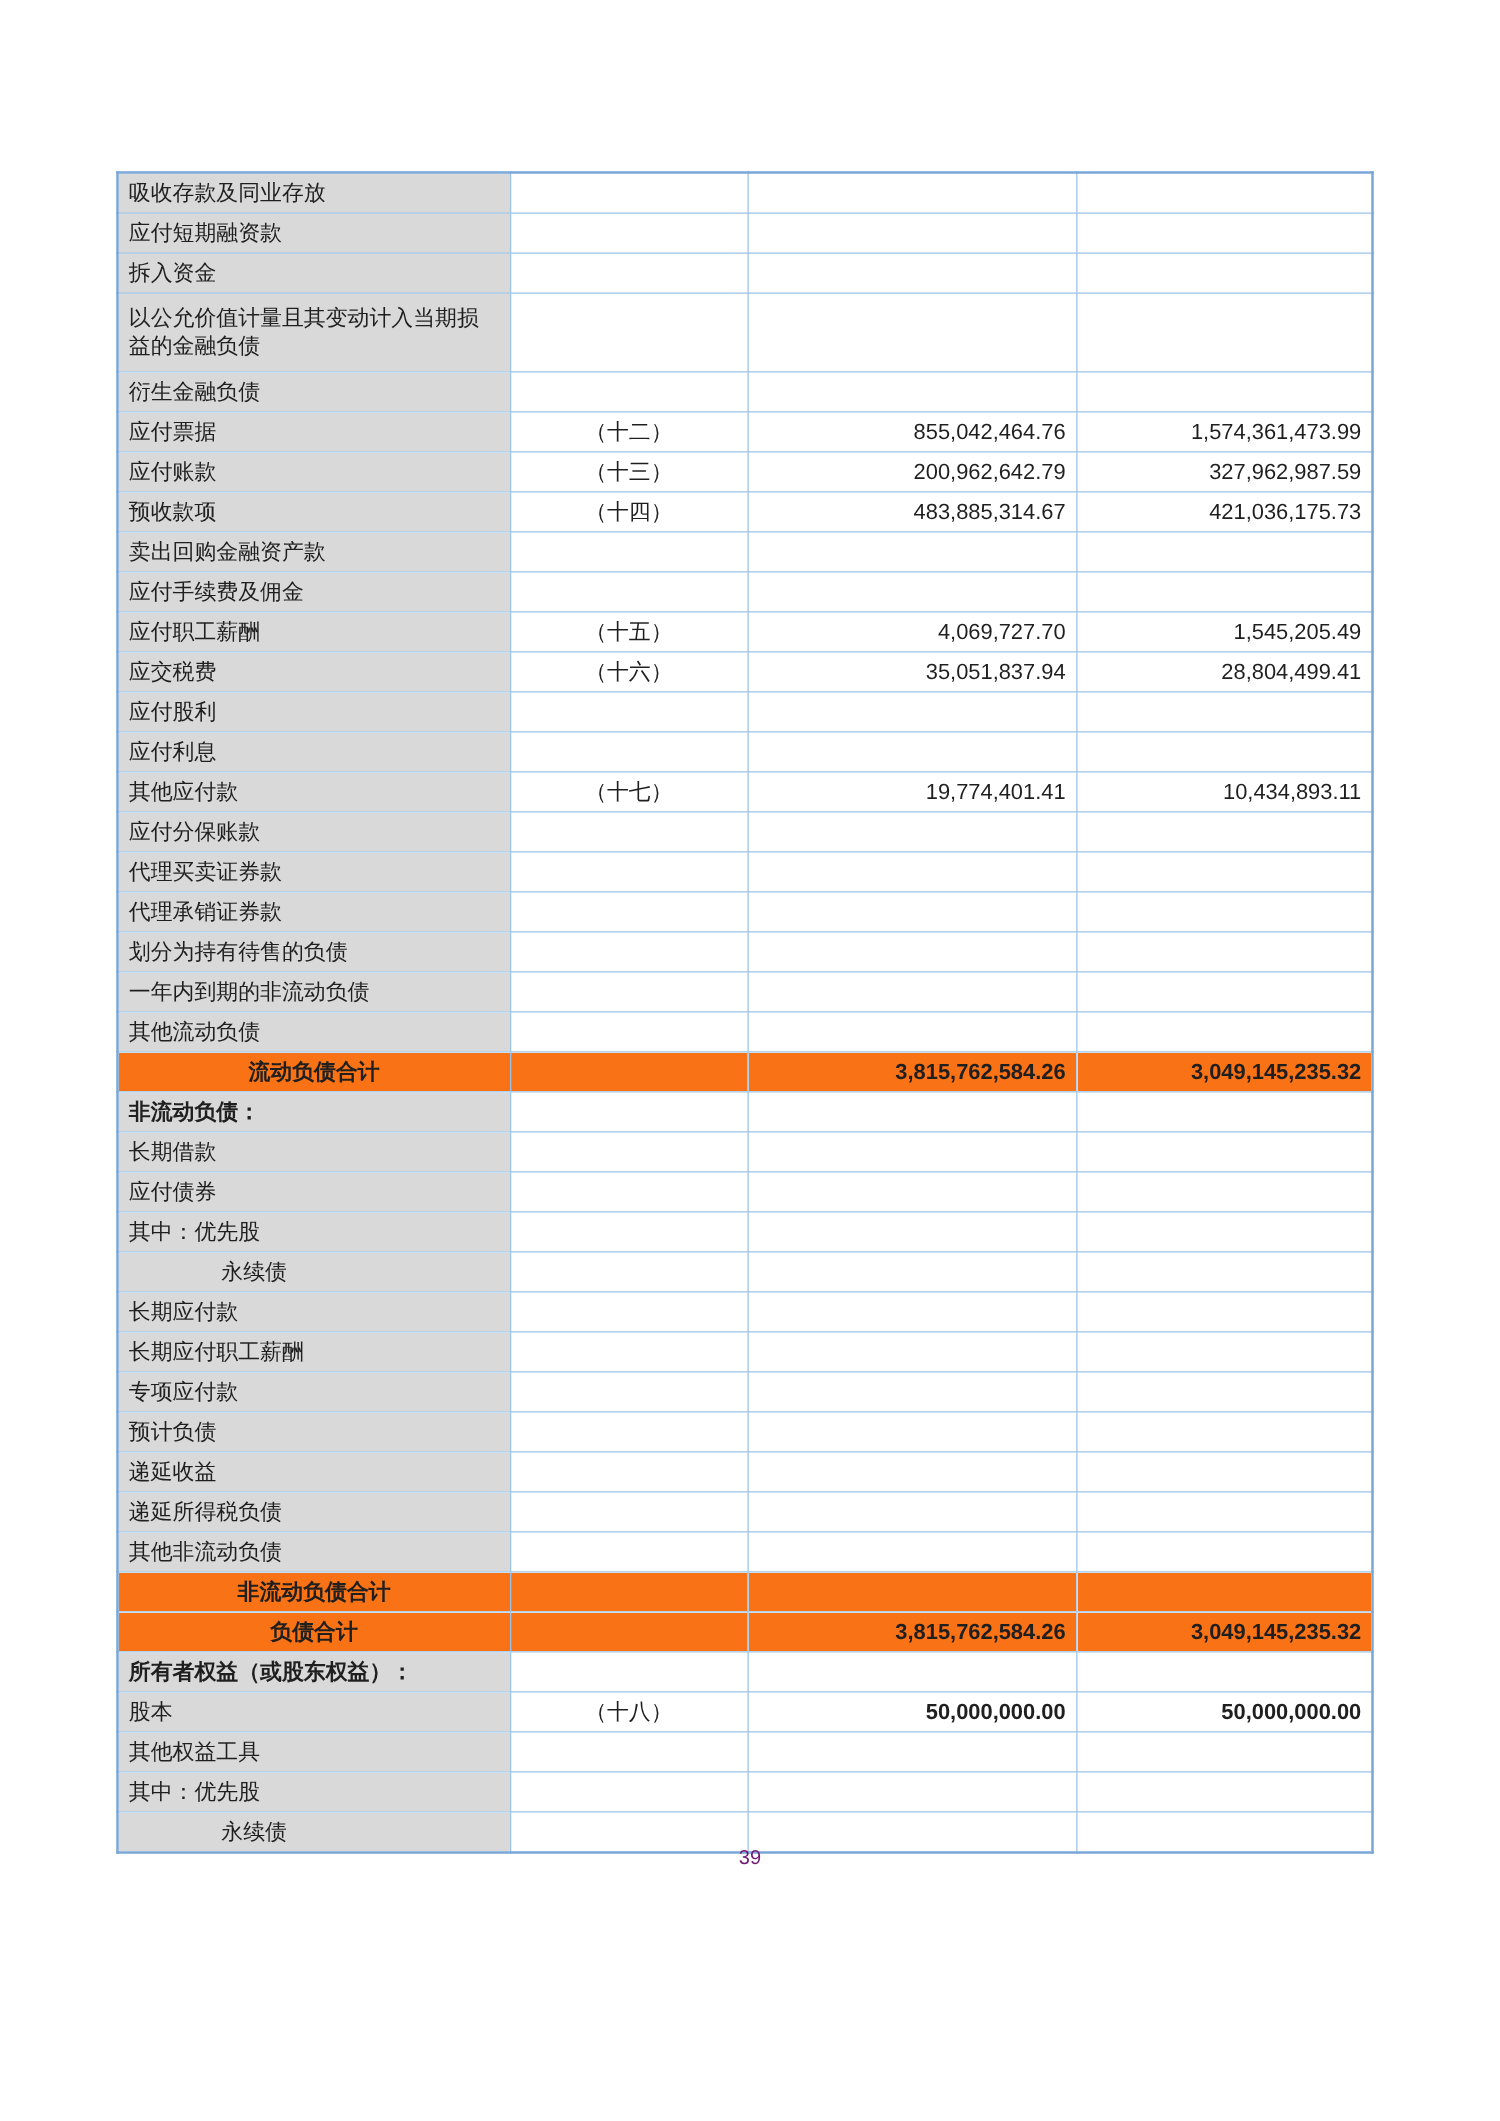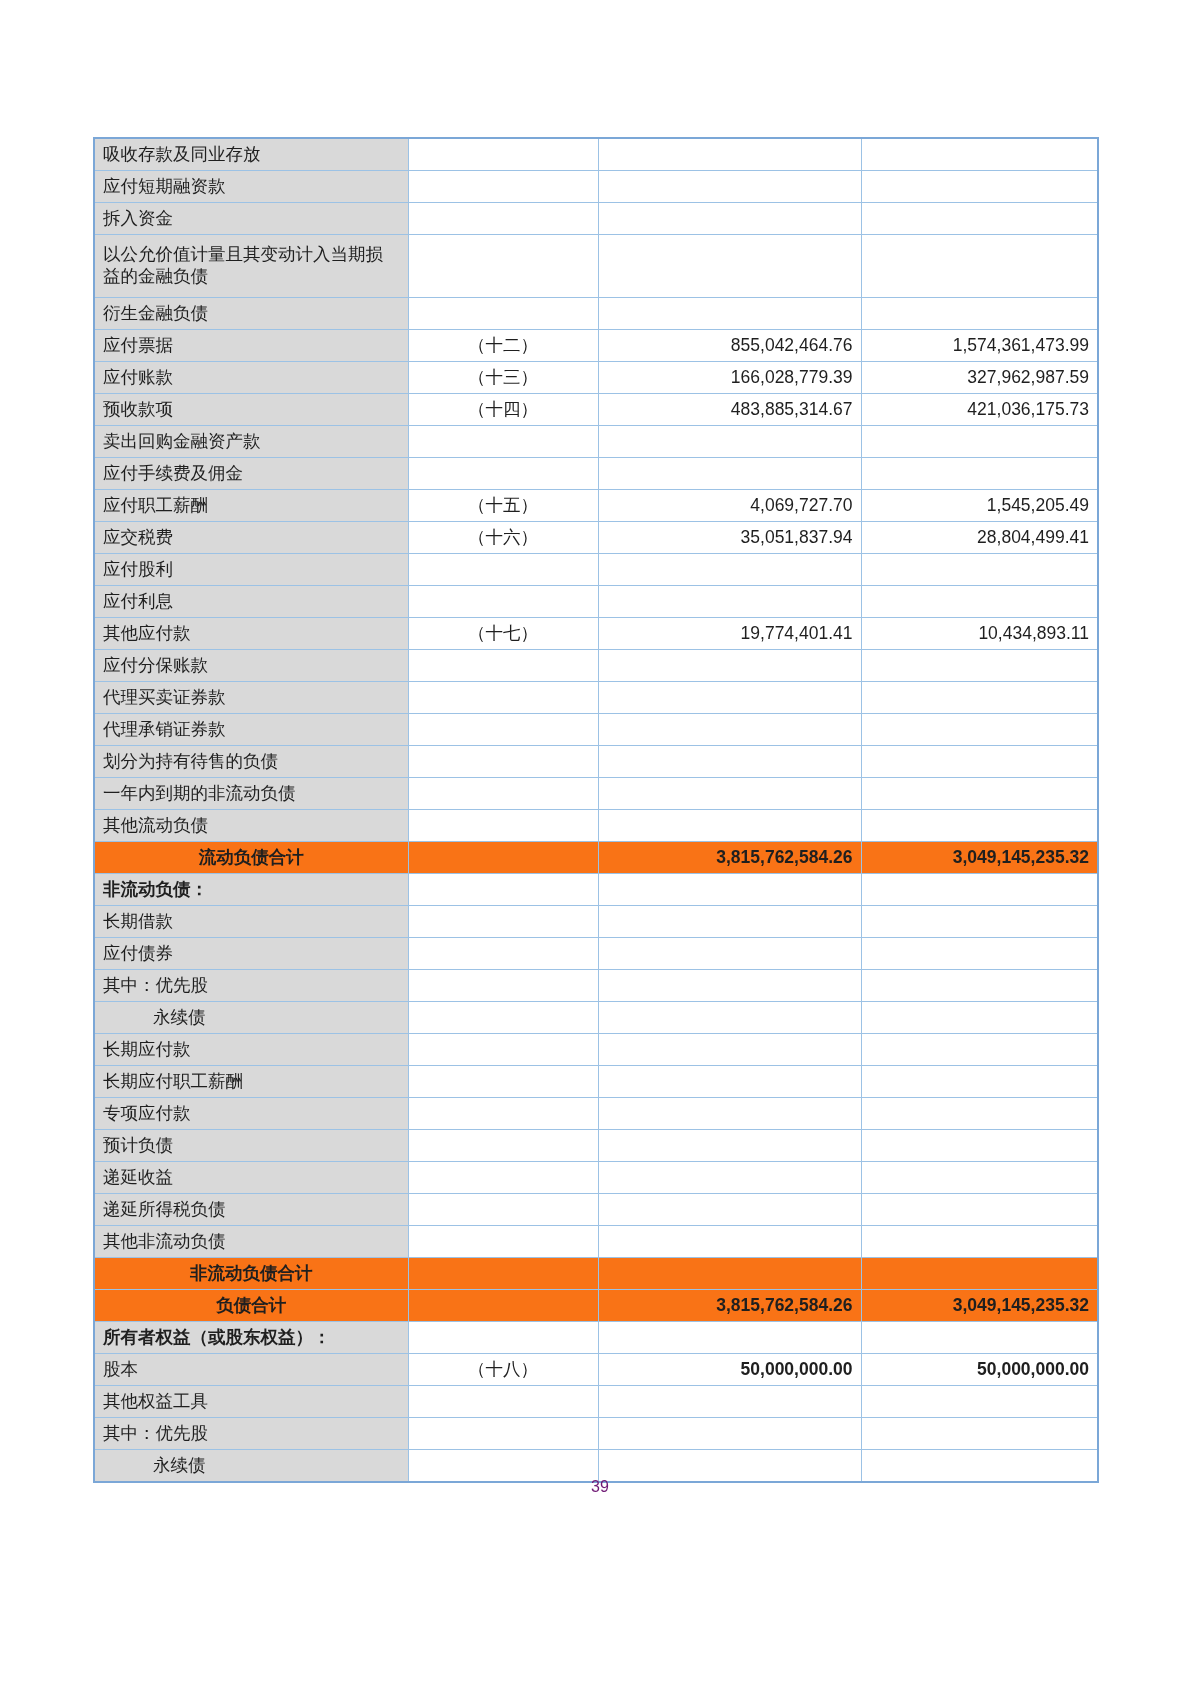--- a/index.html
+++ b/index.html
@@ -59,21 +59,21 @@
     padding-right: 9px;
   }
   tr.r-total td { background: #f97316; }
   tr.r-total td.c-label {
     text-align: center;
     font-weight: bold;
   }
   tr.r-total td.c-num { font-weight: bold; padding-left: 18px; }
   tr.r-section td.c-label { font-weight: bold; }
   tr.r-tall td { height: 56px; }
-  td.c-label.indent { padding-left: 58px; }
+  td.c-label.indent { padding-left: 82px; }
   td.c-num.val-bold { font-weight: bold; }
   .page-number {
     position: absolute;
     left: 0;
     top: 1478px;
     width: 1200px;
     text-align: center;
     font-family: "Liberation Sans", sans-serif;
     font-size: 16px;
     color: #701a75;
@@ -124,21 +124,21 @@
         </tr>
         <tr>
           <td class="c-label">应付票据</td>
           <td class="c-note">（十二）</td>
           <td class="c-num">855,042,464.76</td>
           <td class="c-num">1,574,361,473.99</td>
         </tr>
         <tr>
           <td class="c-label">应付账款</td>
           <td class="c-note">（十三）</td>
-          <td class="c-num">166,028,779.39</td>
+          <td class="c-num">200,962,642.79</td>
           <td class="c-num">327,962,987.59</td>
         </tr>
         <tr>
           <td class="c-label">预收款项</td>
           <td class="c-note">（十四）</td>
           <td class="c-num">483,885,314.67</td>
           <td class="c-num">421,036,175.73</td>
         </tr>
         <tr>
           <td class="c-label">卖出回购金融资产款</td>

